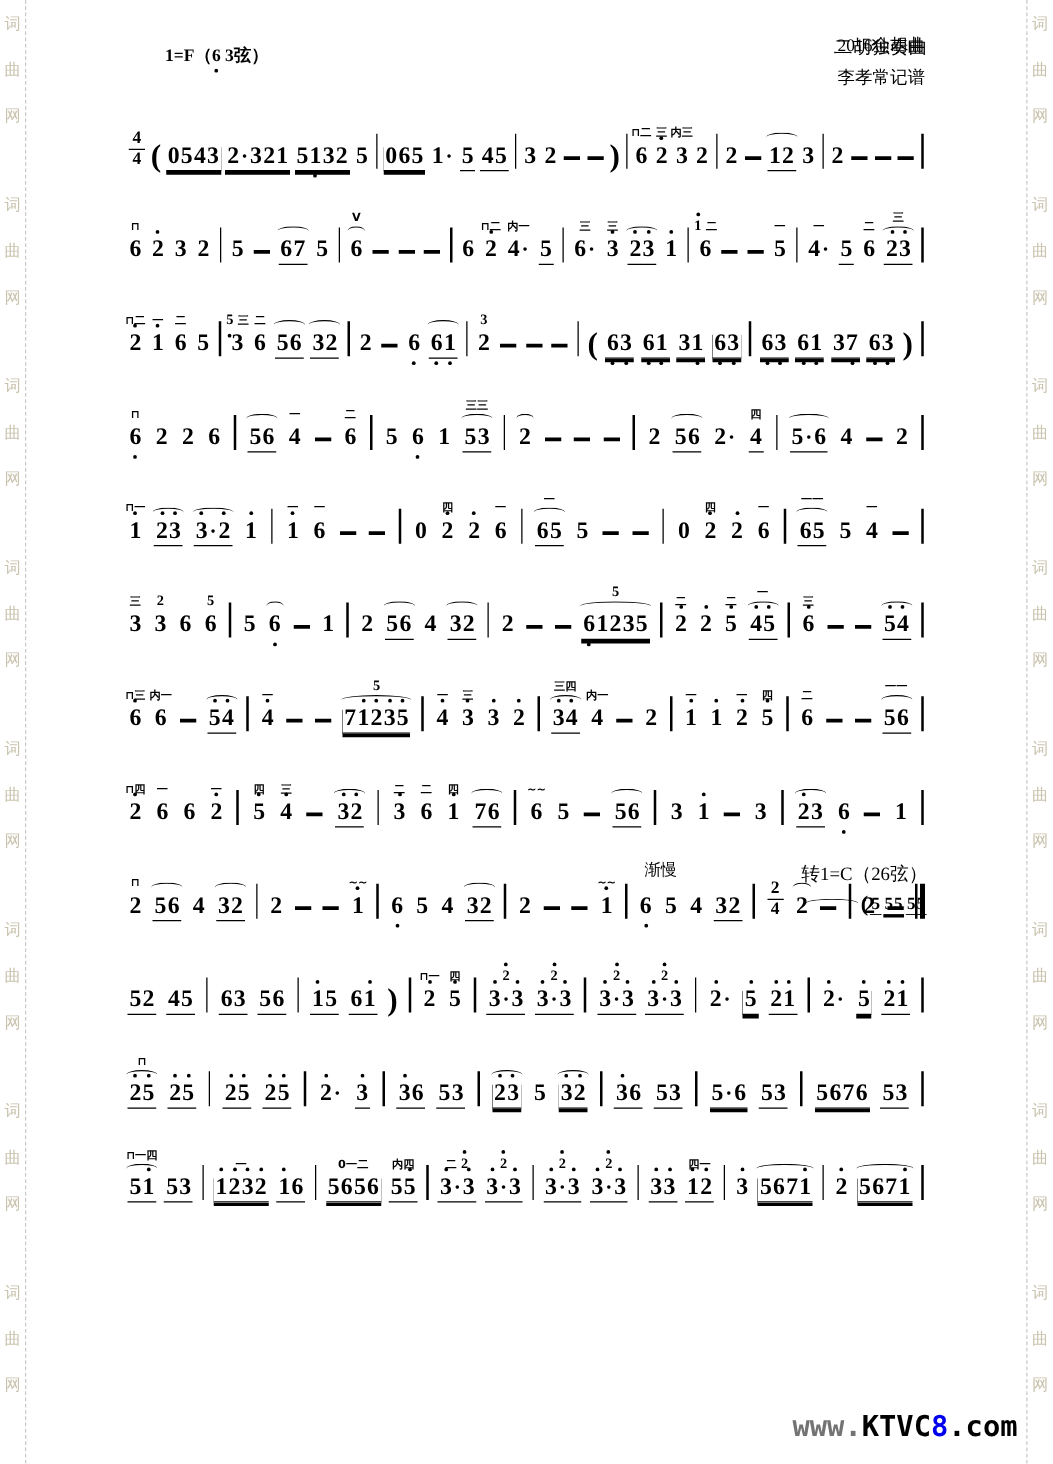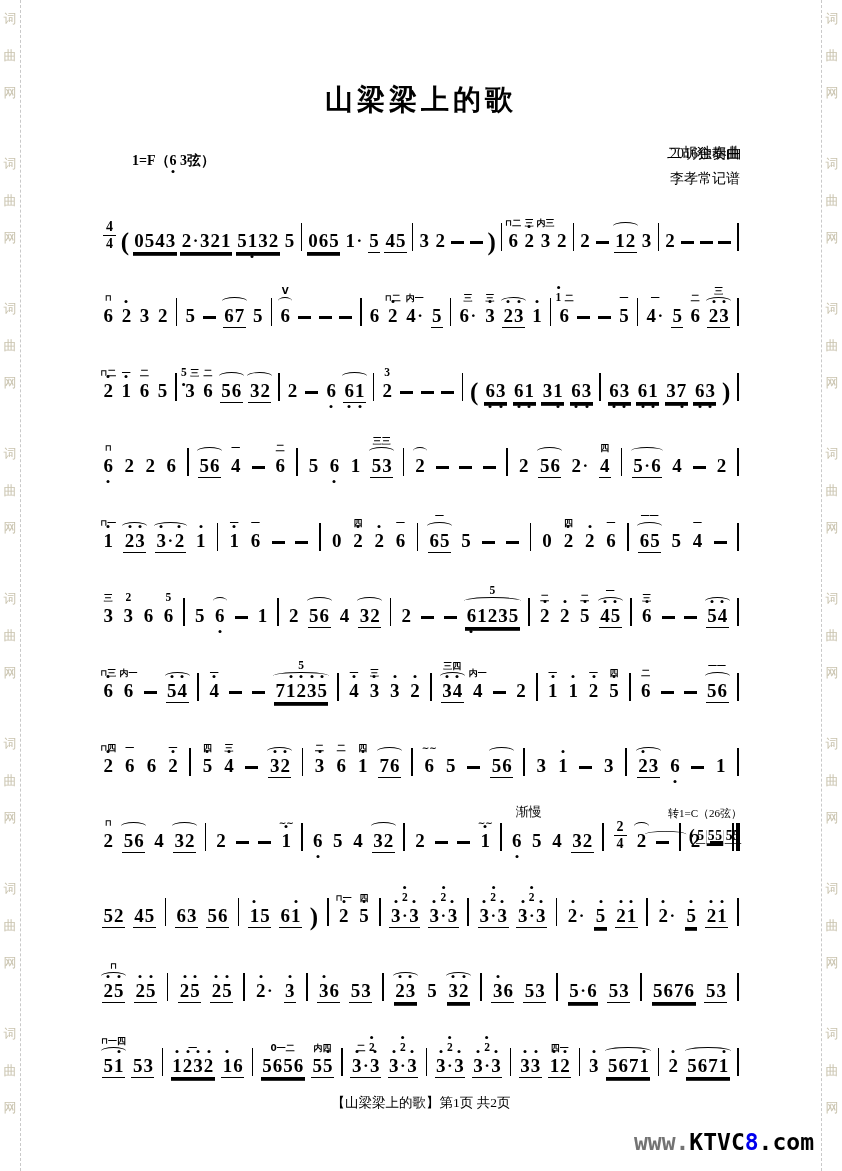--- a/index.html
+++ b/index.html
@@ -42,21 +42,21 @@
   .ts .n1{border-bottom:1.6px solid #000;padding:0 3px 1px;margin-bottom:1px;}
   .arc{position:absolute;left:-1px;right:-1px;bottom:calc(100% + 1px);height:7px;border-top:1.7px solid #000;border-radius:100% 100% 0 0;}
   .top{position:absolute;bottom:calc(100% + 3px);left:50%;transform:translateX(-50%);display:flex;gap:3px;align-items:flex-end;white-space:nowrap;}
   .top.raised{bottom:calc(100% + 10px);}
   .anno{font-family:"DejaVu Sans",sans-serif;font-size:9px;font-weight:600;line-height:1;}
   .anno.tempo{font-family:"Liberation Serif",serif;font-size:13px;font-weight:400;margin-bottom:10px;margin-left:24px;}
   .grace{display:inline-flex;align-items:flex-end;}
   .grace .ch{font-size:11.5px;line-height:11.5px;}
   
   .keychange{position:absolute;top:628px;right:0;text-align:right;}
-  .kc-label{font-size:11px;}
+  .kc-label{font-size:15px;}
   .kc-row{display:flex;align-items:flex-end;justify-content:flex-end;margin-top:1px;transform:scale(.72);transform-origin:right bottom;}
   .kc-tie{width:58px;height:9px;border-top:1.6px solid #000;border-radius:100% 100% 0 0;margin:0 2px 8px 0;}
   
   .footer{margin-top:16px;text-align:center;font-size:13.5px;}
   .logo{position:absolute;right:28px;bottom:16px;font-family:"DejaVu Sans Mono",monospace;font-size:23px;font-weight:bold;letter-spacing:0;}
 </style>
 </head>
 <body>
 
 <div class="sheet">
@@ -140,21 +140,20 @@
         <span class="wmch">网</span>
       </div>
       <div class="wmgrp">
         <span class="wmch">词</span>
         <span class="wmch">曲</span>
         <span class="wmch">网</span>
       </div>
     </div>
 
   <div class="content">
-    <div class="title">山梁梁上的歌</div>
 
     <div class="header">
       <div class="keysig"><span>1=F（</span><span class="key-note">6</span><span> 3弦）</span></div>
       <div class="subtitle">二胡独奏曲</div>
       <div class="credits">
         <div>2016金胡曲</div>
         <div>李孝常记谱</div>
       </div>
     </div>
 
@@ -1924,17 +1923,16 @@
               <span class="ch">5</span>
               <span class="ch">6</span>
               <span class="ch">7</span>
               <span class="ch hi">1</span>
             </span>
           </span>
           <span class="bar"></span>
         </div>
       </div>
 
-    <div class="footer">【山梁梁上的歌】第1页 共2页</div>
   </div>
 
   <div class="logo"><span style="color: #737373;">www.</span><span style="color: #000000;">KTVC</span><span style="color: rgb(0, 0, 238);">8</span><span style="color: #000000;">.com</span></div>
 </div>
 
 </body></html>

